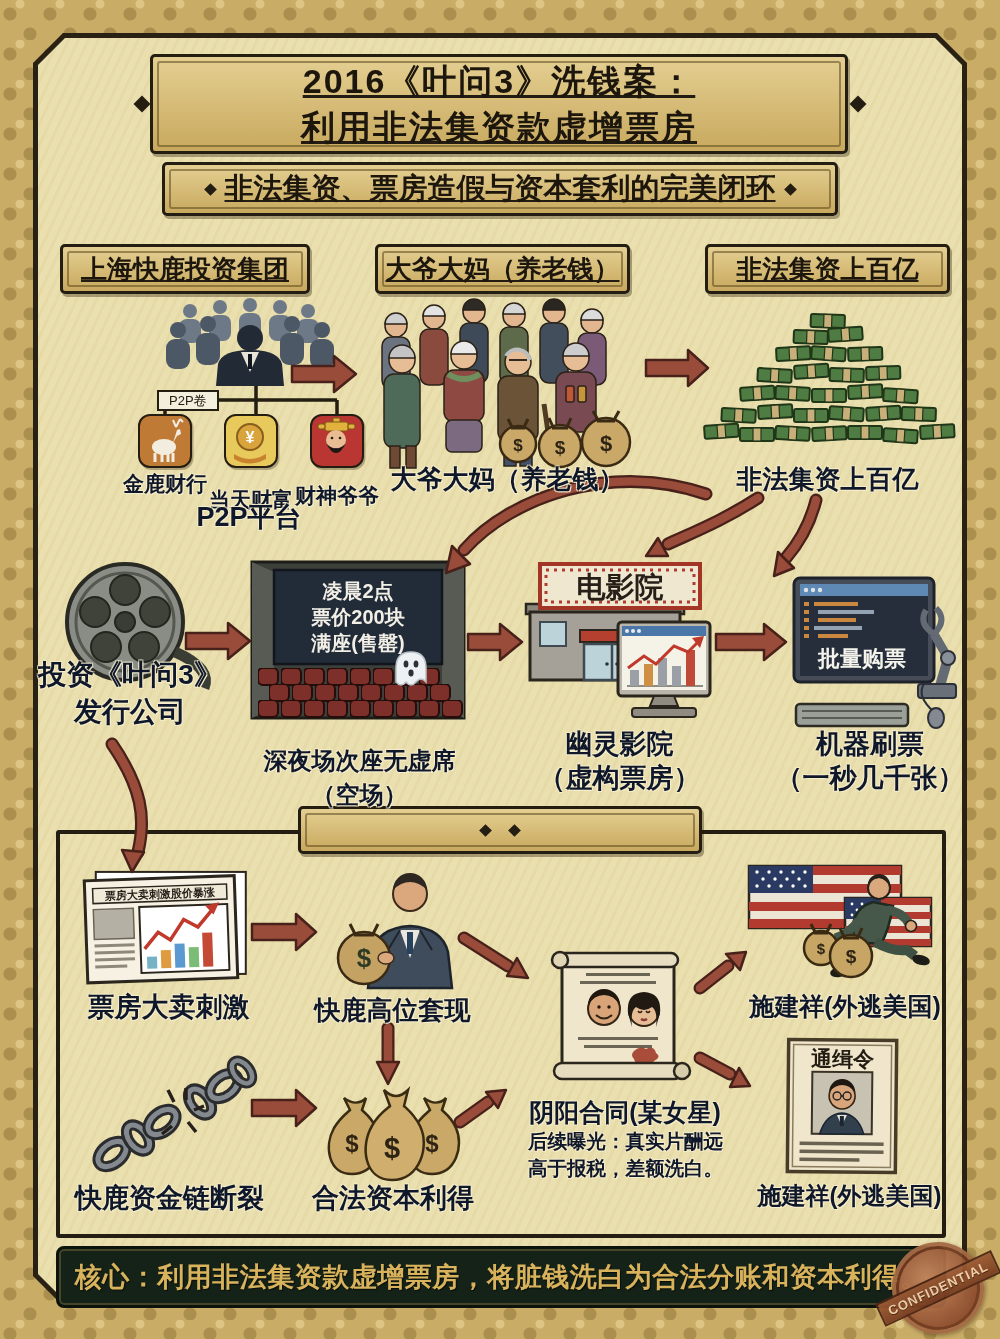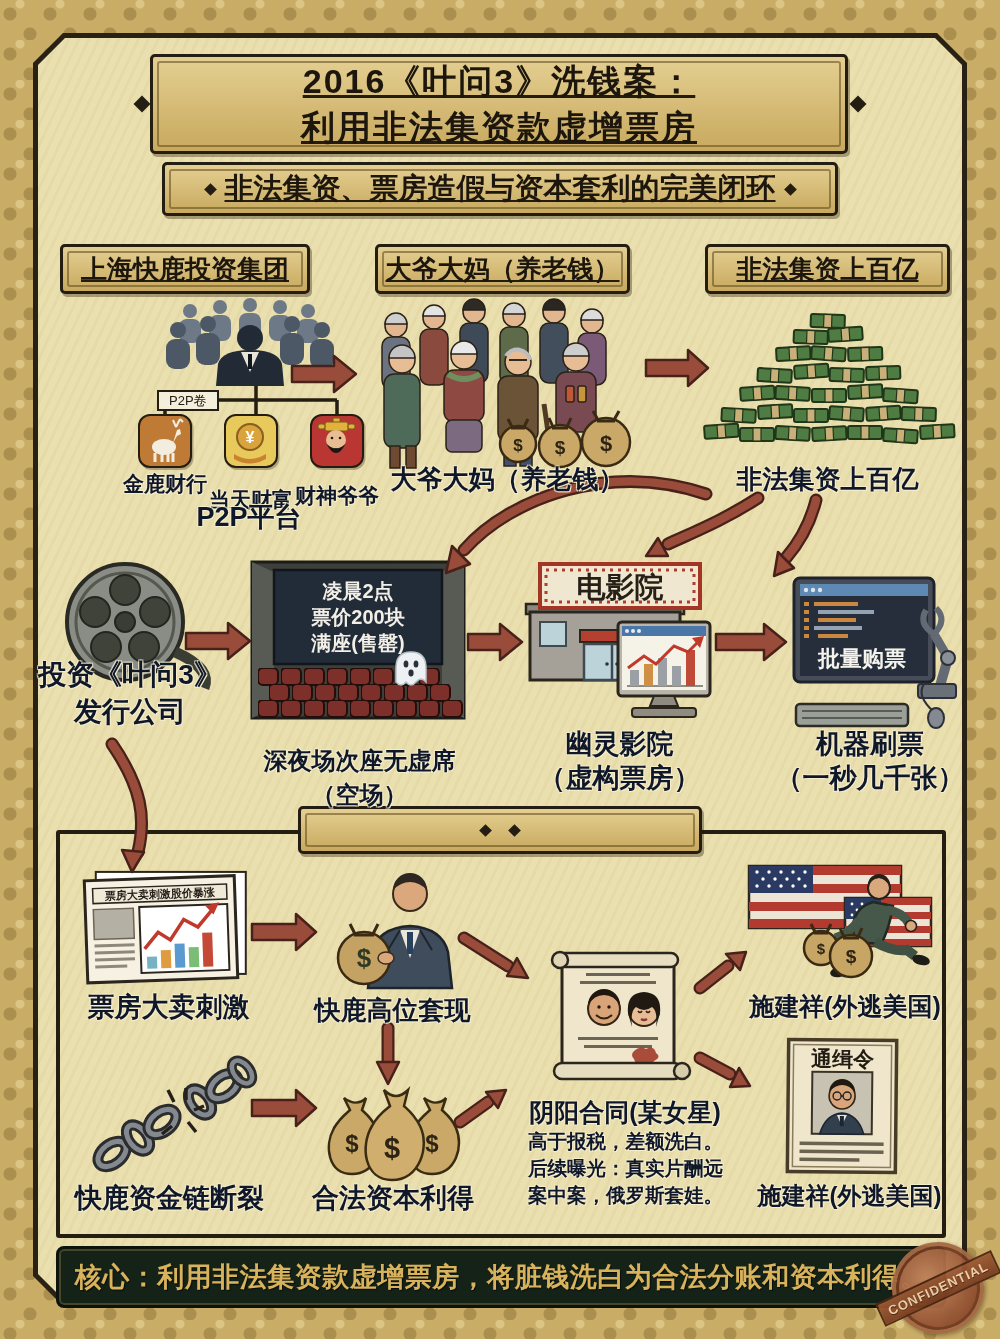--- a/index.html
+++ b/index.html
@@ -653,23 +653,22 @@
 <div class="caption" style="left:775px;top:727px;width:190px;font-size:27px;line-height:34px">
   <div>机器刷票</div>
   <div>（一秒几千张）</div>
 </div>
 <div class="caption" style="left:76px;top:990px;width:185px;font-size:27px;line-height:35px">
   <div>票房大卖刺激</div>
 </div>
 <div class="caption" style="left:310px;top:993px;width:165px;font-size:26px">快鹿高位套现</div>
 <div class="caption" style="left:525px;top:1096px;width:200px;font-size:25px">阴阳合同(某女星)</div>
 <div class="caption" style="left:528px;top:1128px;width:210px;font-size:19.5px;line-height:27px;text-align:left">
+  <div>后续曝光：真实片酬远</div>
   <div>高于报税，差额洗白。</div>
-  <div>后续曝光：真实片酬远</div>
-  <div>案中案，俄罗斯套娃。</div>
 </div>
 <div class="caption" style="left:745px;top:990px;width:200px;font-size:25px">施建祥(外逃美国)</div>
 <div class="caption" style="left:752px;top:1180px;width:195px;font-size:24px">施建祥(外逃美国)</div>
 <div class="caption" style="left:72px;top:1180px;width:195px;font-size:27px">快鹿资金链断裂</div>
 <div class="caption" style="left:308px;top:1180px;width:170px;font-size:27px">合法资本利得</div>
 
 <div class="footerbar">
   <div class="ptxt">核心：利用非法集资款虚增票房，将脏钱洗白为合法分账和资本利得。</div>
 </div>
 

